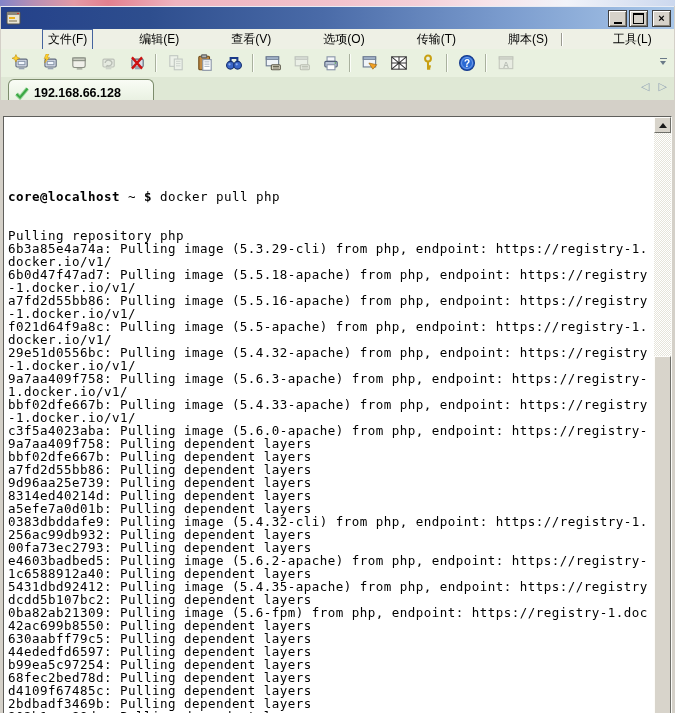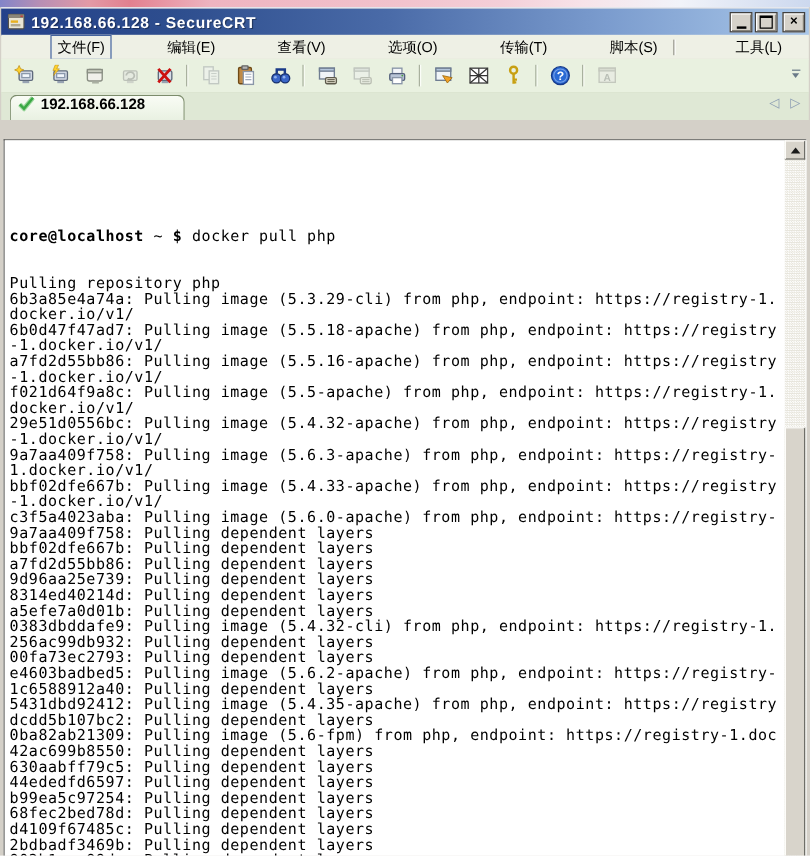--- a/index.html
+++ b/index.html
@@ -68,21 +68,21 @@
 
   
   .tabstrip{
     position:absolute;top:77px;left:1px;right:1px;height:23px;
     background:#dfe8d5;
   }
   .tab{
     position:absolute;left:7px;bottom:0;height:20px;min-width:128px;
     background:linear-gradient(#f9fcf5,#e9f1e2);
     border:1px solid #7c8c6c;border-bottom:none;border-radius:6px 6px 0 0;
-    display:flex;align-items:flex-start;padding:0 10px 0 6px;
+    display:flex;align-items:flex-end;padding:0 10px 0 6px;
   }
   .tab-check{width:14px;height:13px;margin-right:5px;flex:0 0 auto;}
   .tab-label{font-size:12.5px;font-weight:bold;color:#000;white-space:nowrap;}
   .tab-arrows{position:absolute;right:7px;top:4px;display:flex;gap:9px;color:#8fa0b4;font-size:11px;line-height:1;}
 
   
   .termwrap{
     position:absolute;top:116px;left:3px;width:669px;height:610px;
     background:#fff;
     border:1px solid;border-color:#5f5f5c #fbfbf7 #fbfbf7 #5f5f5c;
@@ -126,21 +126,20 @@
 <div class="bgstrip"></div>
 
 <div class="titlebar">
   <svg class="title-icon" viewBox="0 0 16 16">
     <rect x="1" y="1" width="13" height="12" rx="1" fill="#e8e4d4" stroke="#55524a"></rect>
     <rect x="1" y="1" width="13" height="3" fill="#8a867a"></rect>
     <rect x="3" y="6" width="6" height="2" fill="#e8b020"></rect>
     <rect x="3" y="9" width="8" height="2" fill="#b0a890"></rect>
     <rect x="11" y="2" width="2" height="1" fill="#d0342c"></rect>
   </svg>
-  <span class="title-text">192.168.66.128 - SecureCRT</span>
   <div class="win-btns">
     <div class="win-btn">
         <span class="min-glyph"></span>
       </div>
     <div class="win-btn">
         <span class="max-glyph"></span>
       </div>
     <div class="win-btn close">
         <span>×</span>
       </div>

